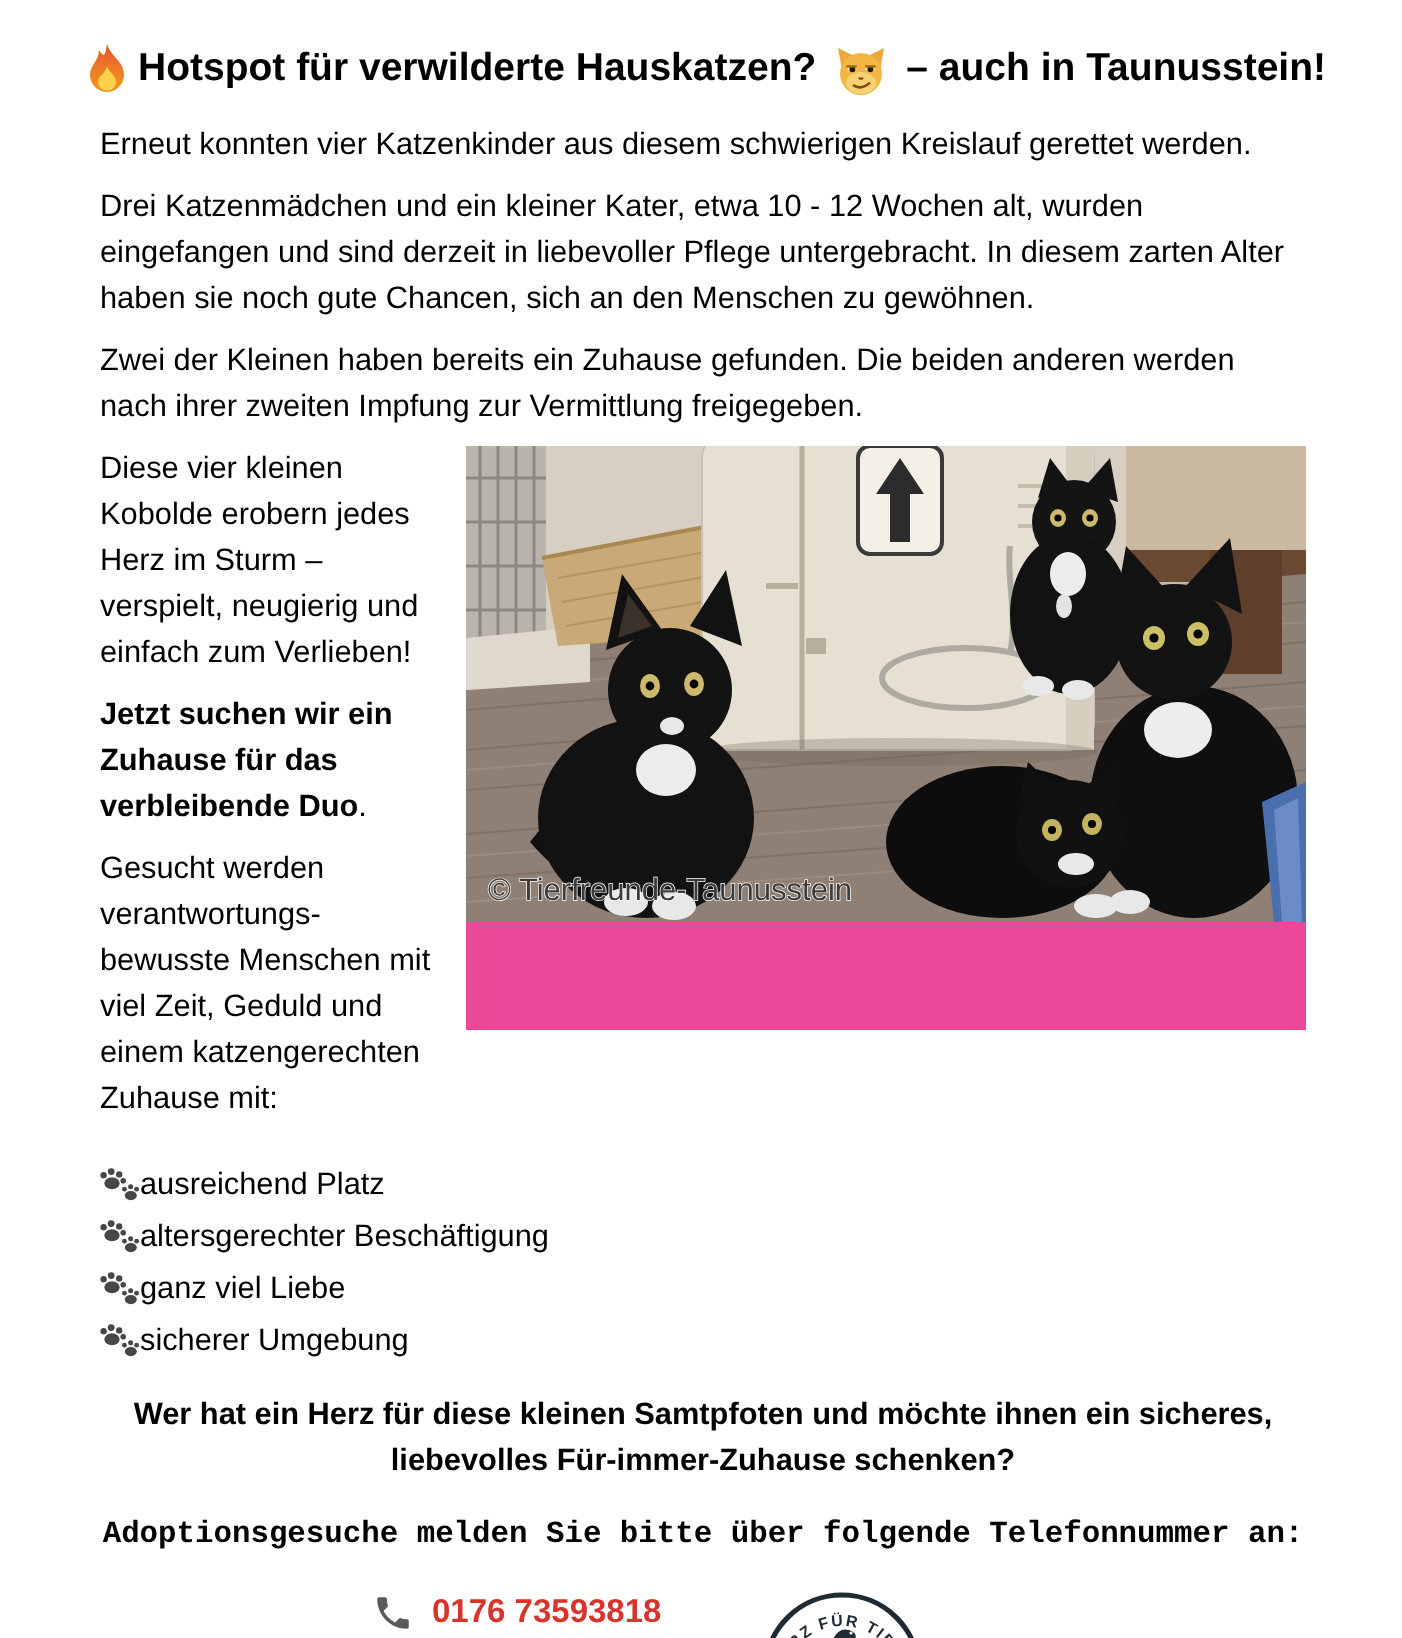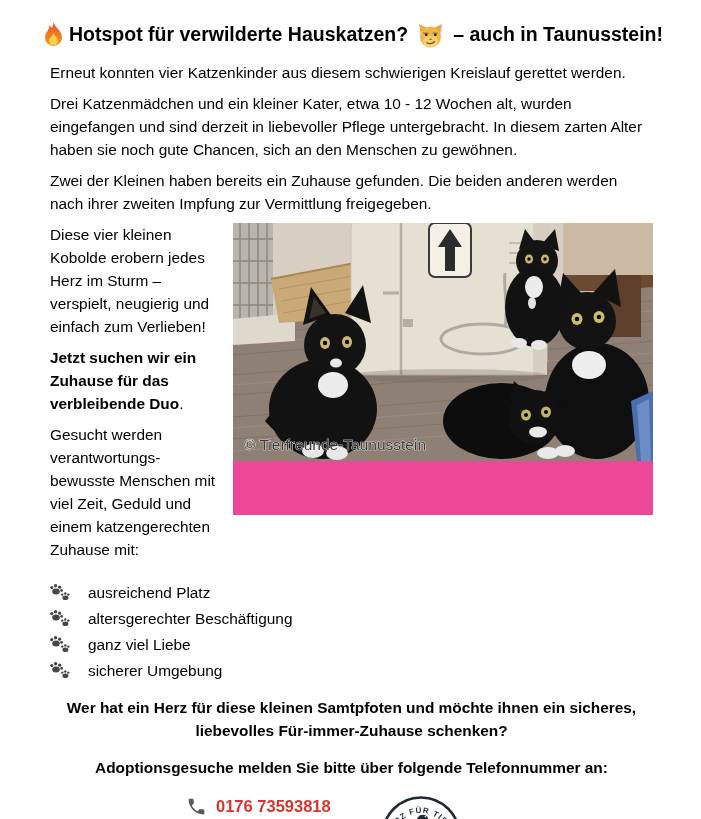--- a/index.html
+++ b/index.html
@@ -19,24 +19,24 @@
   p{margin:0 0 8px;}
   .photo-flow{overflow:visible;}
   .photo-flow::after{content:"";display:block;clear:both;height:0;}
   .photo-box{
     float:right;width:420px;height:292px;margin:0 0 30px 14px;
     position:relative;background:#ec4899;
   }
   .photo-box svg{display:block;}
   .side-bold{font-weight:bold;}
   .req-list{clear:both;margin:10px 0 13px;padding:0;list-style:none;}
-  .req-item{display:flex;align-items:center;gap:18px;height:26px;}
+  .req-item{display:flex;align-items:center;gap:0;height:26px;}
   .req-item .paw{flex:0 0 auto;display:inline-flex;}
   .closing{font-weight:bold;margin:0 0 10px;text-align:center;}
-  .closing.second{margin-top:14px;}
+  .closing.second{margin-top:14px;font-family:Liberation Mono, monospace;}
   .contact{position:relative;margin-top:15px;height:95px;}
   .phone-row{margin-left:136px;display:flex;align-items:center;gap:9px;height:24px;}
   .phone-number{color:#d9342b;font-weight:bold;font-size:16.5px;text-decoration:none;}
   .org-line{margin-left:50px;margin-top:17px;font-weight:bold;font-size:16.5px;line-height:22px;}
   .logo-wrap{position:absolute;left:330px;top:1px;width:82px;height:82px;}
 </style>
 </head>
 <body>
 
 <div class="page">

